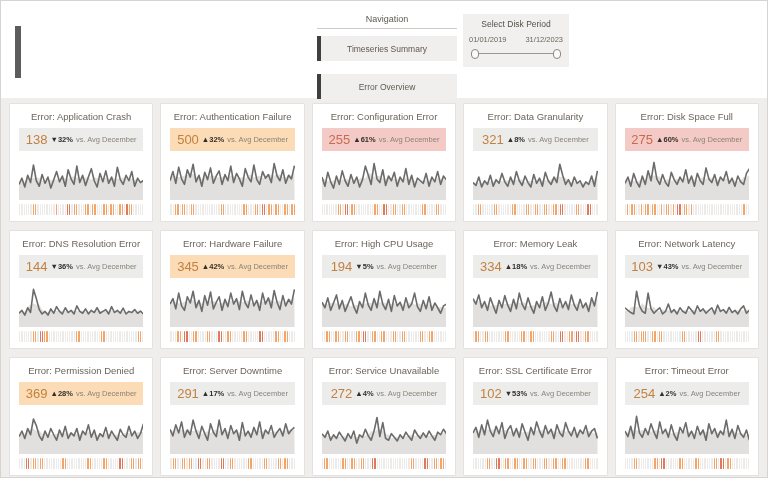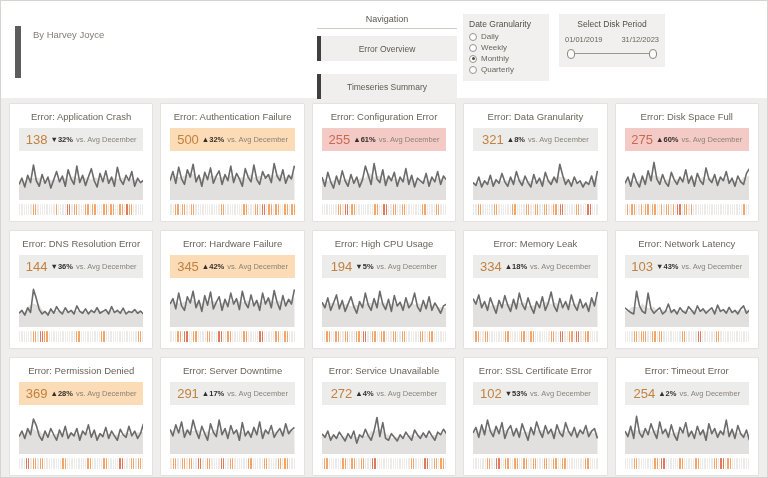--- a/index.html
+++ b/index.html
@@ -72,59 +72,37 @@
   .ticks { display:flex; height:11px; margin-top:4px; gap:1px; }
   .tick { flex:1 1 auto; border-radius:0.5px; }
 </style>
 </head>
 <body>
 
 <div class="header">
   <div class="title-block">
     <div class="title-bar"></div>
     <div>
-      <div class="page-subtitle">By Harvey Joyce</div>
     </div>
   </div>
 
   <div class="nav-panel">
     <div class="panel-head">Navigation</div>
     <div class="nav-btn">
       <span class="btn-bar"></span>
-      <span>Error Overview</span>
+      <span>Timeseries Summary</span>
     </div>
     <div class="nav-btn">
       <span class="btn-bar"></span>
-      <span>Timeseries Summary</span>
+      <span>Error Overview</span>
     </div>
   </div>
 
   <div class="controls-panel">
     <div class="controls-row">
-      <div class="ctl-box gran-box">
-        <div class="ctl-title">Date Granularity</div>
-        <div id="radio-list">
-            <div class="radio-row">
-              <span class="radio-dot"></span>
-              <span class="radio-label">Daily</span>
-            </div>
-            <div class="radio-row">
-              <span class="radio-dot"></span>
-              <span class="radio-label">Weekly</span>
-            </div>
-            <div class="radio-row">
-              <span class="radio-dot sel"></span>
-              <span class="radio-label">Monthly</span>
-            </div>
-            <div class="radio-row">
-              <span class="radio-dot"></span>
-              <span class="radio-label">Quarterly</span>
-            </div>
-          </div>
-      </div>
       <div class="ctl-box date-box">
         <div class="ctl-title" style="text-align:center">Select Disk Period</div>
         <div class="date-row">
           <span>01/01/2019</span>
           <span>31/12/2023</span>
         </div>
         <div class="slider">
           <div class="slider-track"></div>
           <div class="slider-handle left"></div>
           <div class="slider-handle right"></div>

